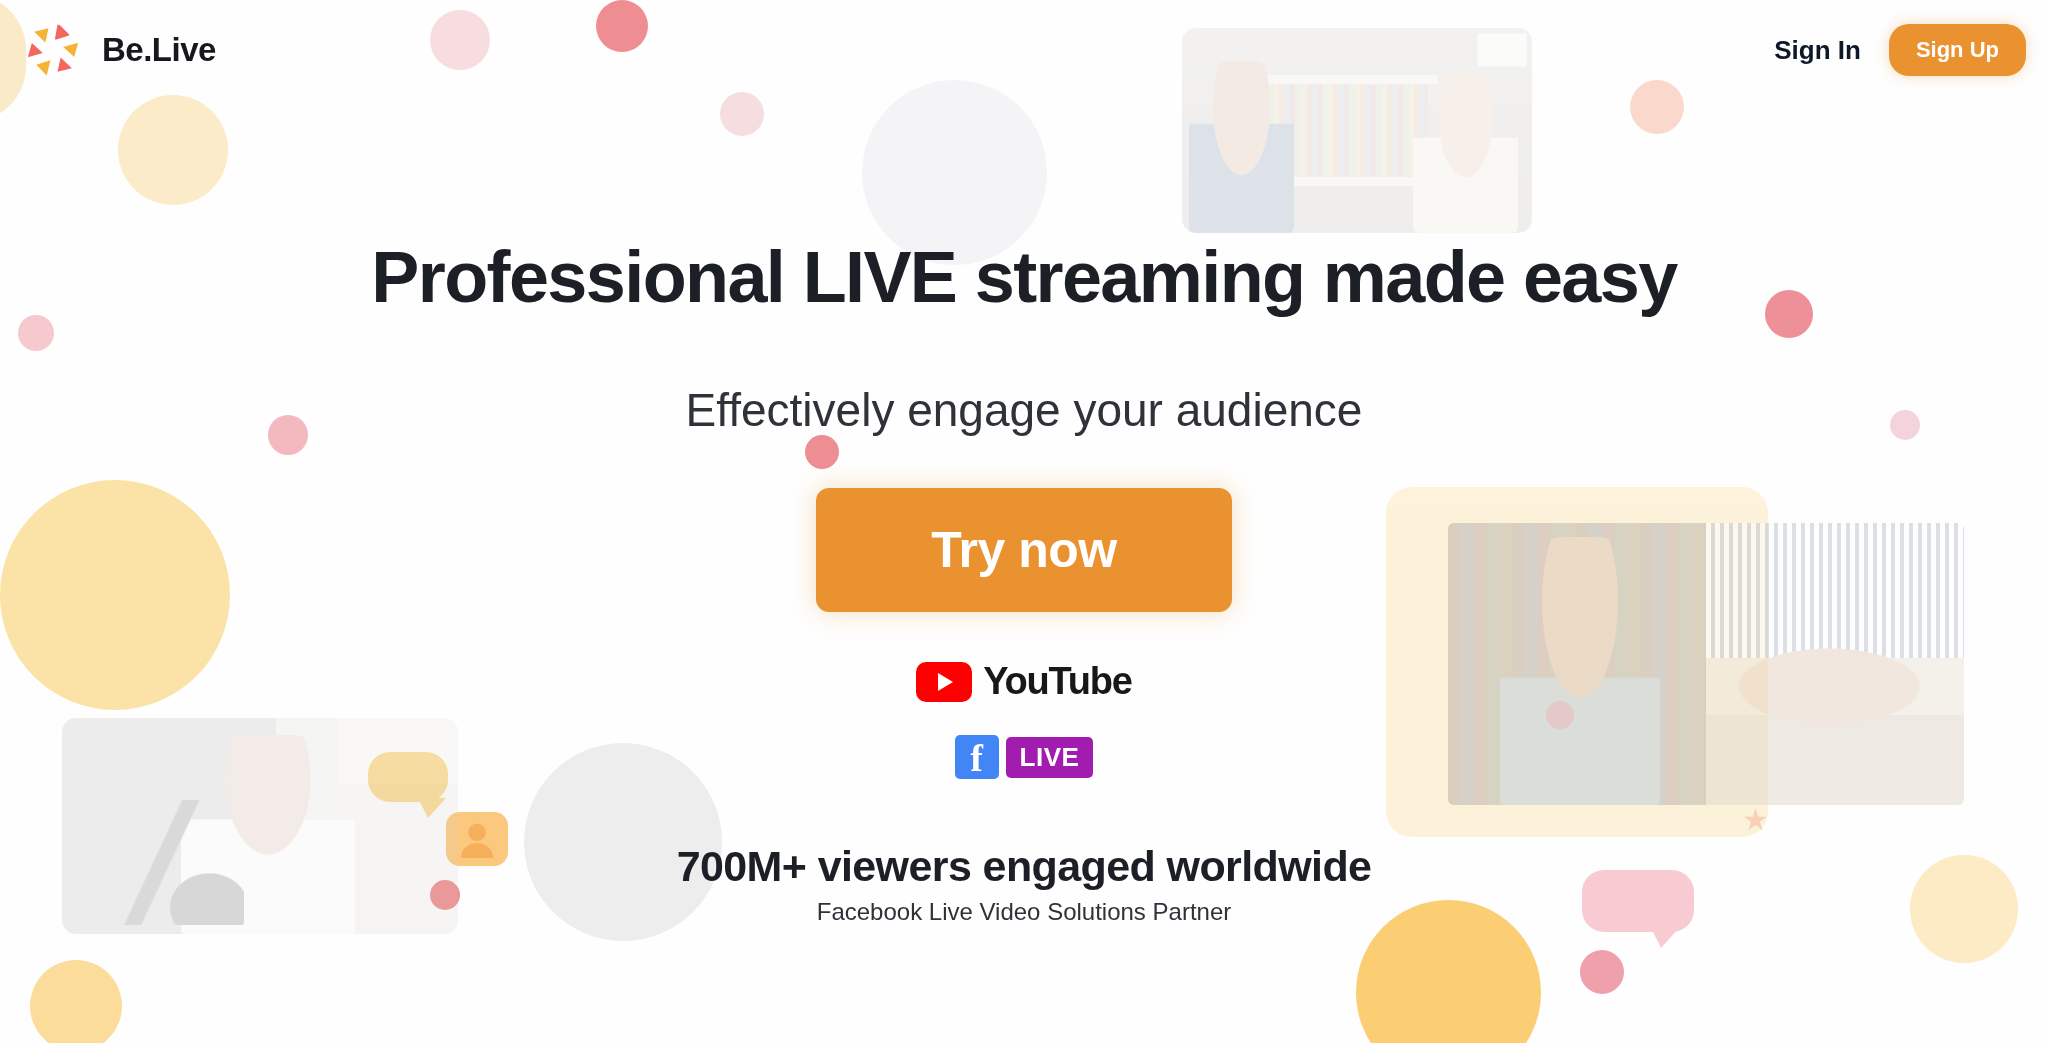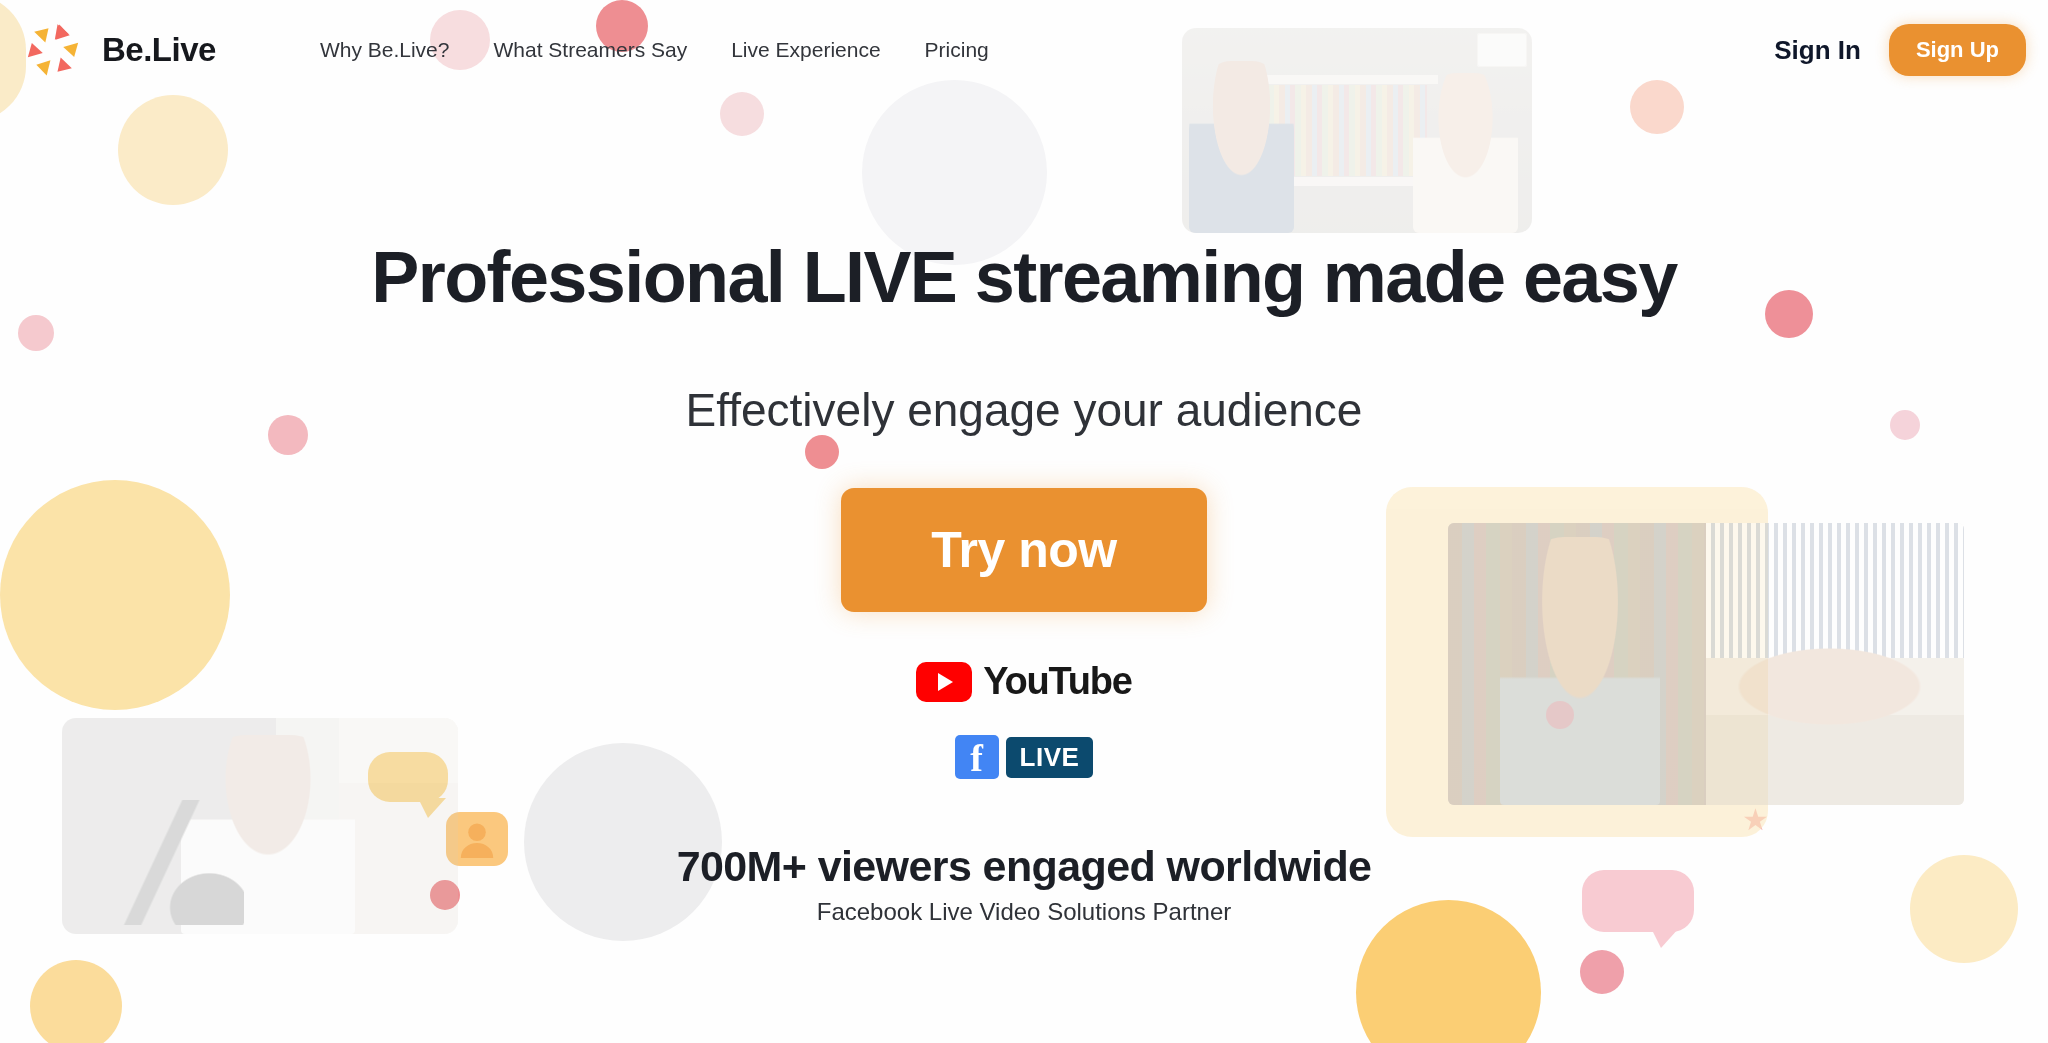--- a/index.html
+++ b/index.html
@@ -309,21 +309,21 @@
     color: #2f3238;
   }
 
   .cta-wrap {
     position: absolute;
     top: 488px; left: 0; right: 0;
     display: flex;
     justify-content: center;
   }
   .cta-btn {
-    width: 366px;
+    width: 416px;
     height: 124px;
     background: #ea9130;
     color: #ffffff;
     border: none;
     border-radius: 13px;
     font-size: 50px;
     font-weight: 700;
     letter-spacing: -0.5px;
     cursor: pointer;
     box-shadow: 0 0 26px rgba(234,145,48,.30);
@@ -372,21 +372,21 @@
     position: absolute;
     inset: 0;
     color: #ffffff;
     font-family: "Liberation Serif", serif;
     font-weight: 700;
     font-size: 38px;
     line-height: 46px;
     text-align: center;
   }
   .fb-live {
-    background: #0c4a6e;
+    background: #a21caf;
     color: #ffffff;
     font-size: 26px;
     font-weight: 700;
     letter-spacing: 0.5px;
     border-radius: 5px;
     padding: 7px 14px 8px;
     line-height: 1;
   }
 
   
@@ -490,26 +490,20 @@
             <path d="M32 5 L45 13 L32 21 Z" fill="#F2685F" transform="rotate(134 32 32)"></path>
             <path d="M32 5 L45 13 L32 21 Z" fill="#F5B335" transform="rotate(194 32 32)"></path>
             <path d="M32 5 L45 13 L32 21 Z" fill="#F2685F" transform="rotate(254 32 32)"></path>
             <path d="M32 5 L45 13 L32 21 Z" fill="#F5B335" transform="rotate(314 32 32)"></path>
           </g>
         </svg>
       </div>
       <span class="brand-name">Be.Live</span>
     </div>
 
-    <nav class="nav">
-      <a class="nav-link" href="#">Why Be.Live?</a>
-      <a class="nav-link" href="#">What Streamers Say</a>
-      <a class="nav-link" href="#">Live Experience</a>
-      <a class="nav-link" href="#">Pricing</a>
-    </nav>
 
     <div class="header-right">
       <a class="signin" href="#">Sign In</a>
       <button class="signup">Sign Up</button>
     </div>
 
   </header>
 
   <section class="hero">
 

